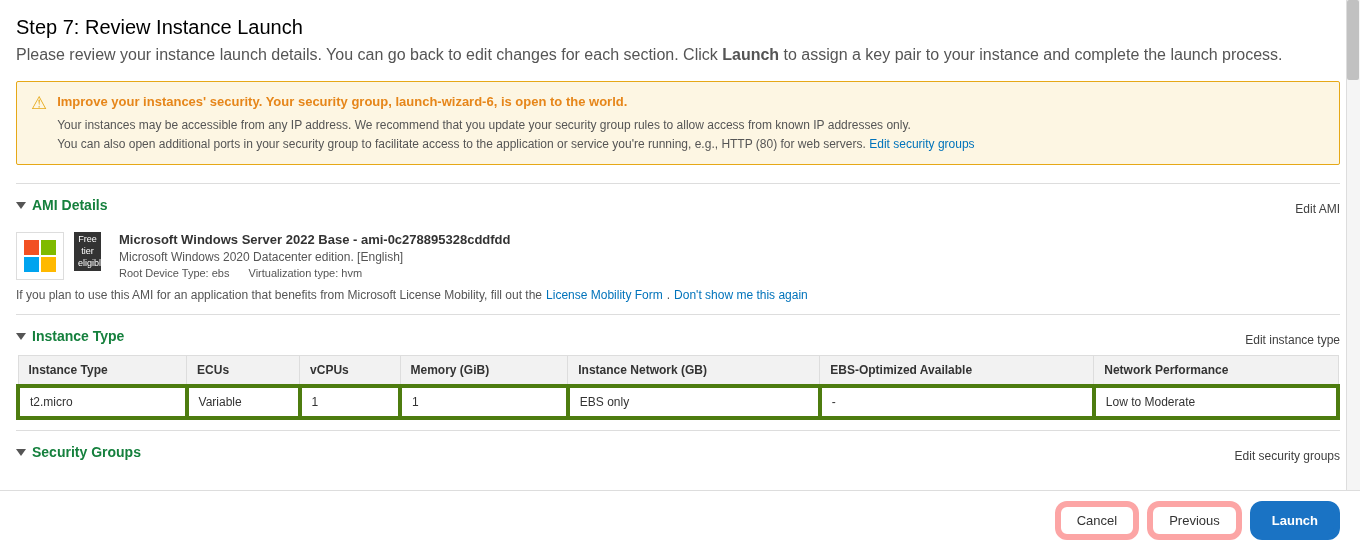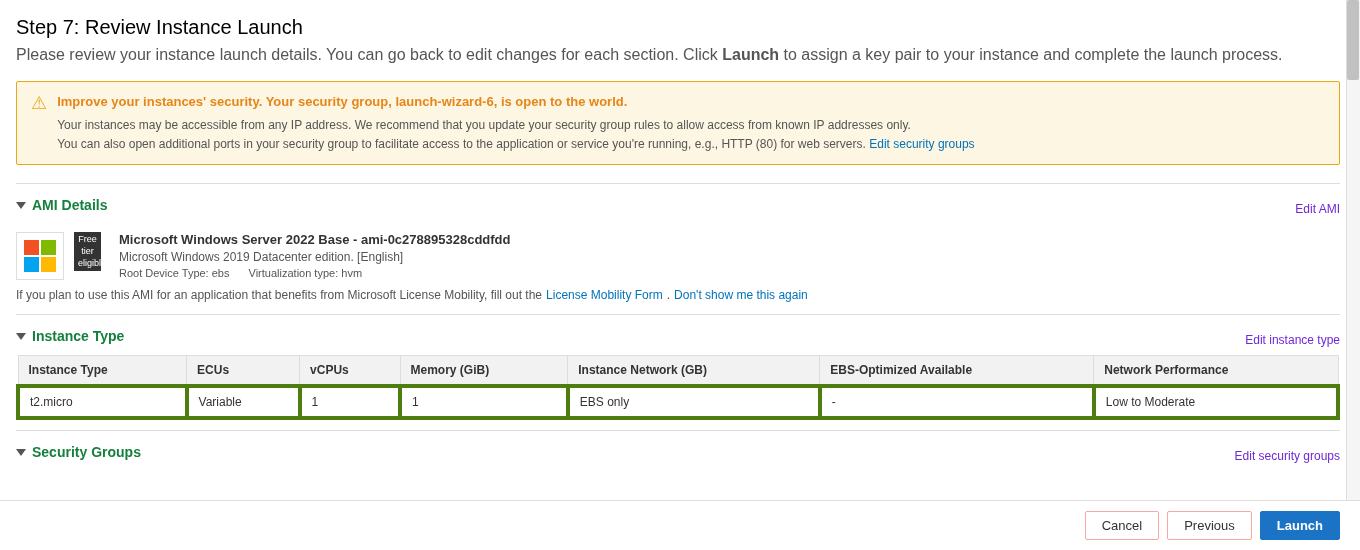--- a/index.html
+++ b/index.html
@@ -111,21 +111,21 @@
     }
     .section-title .triangle {
       width: 0;
       height: 0;
       border-left: 5px solid transparent;
       border-right: 5px solid transparent;
       border-top: 7px solid #555;
       display: inline-block;
     }
     .section-edit-link {
-      color: #6d28d9;
+      color: #404040;
       font-size: 12px;
       text-decoration: none;
       cursor: pointer;
       margin-top: 8px;
     }
     
     .ami-content {
       padding: 8px 0 12px 0;
     }
     .ami-row {
@@ -223,23 +223,23 @@
       align-items: center;
       padding: 10px 20px;
       border-top: 1px solid #ddd;
       background: #fff;
       gap: 8px;
       flex-shrink: 0;
     }
     .btn {
       padding: 6px 16px;
       font-size: 13px;
-      border-radius: 2px;
+      border-radius: 12px;
       cursor: pointer;
-      border: 1px solid #fca5a5;
+      border: 6px solid #fca5a5;
       background: #fff;
       color: #333;
     }
     .btn-primary {
       background: #1a73c4;
       color: #fff;
       border-color: #1a73c4;
       font-weight: 600;
     }
   </style>
@@ -281,21 +281,21 @@
             <div class="q3"></div>
             <div class="q4"></div>
           </div>
         </div>
         <div class="free-tier-badge">
           <span>Free tier</span><br>
           <span>eligible</span>
         </div>
         <div class="ami-details">
           <div class="ami-name">Microsoft Windows Server 2022 Base - ami-0c278895328cddfdd</div>
-          <div class="ami-description">Microsoft Windows 2019 Datacenter edition. [English]</div>
+          <div class="ami-description">Microsoft Windows 2020 Datacenter edition. [English]</div>
           <div class="ami-meta">
             <span>Root Device Type: ebs</span>
             <span>Virtualization type: hvm</span>
           </div>
         </div>
       </div>
       <div class="ami-license-row">
         <span>If you plan to use this AMI for an application that benefits from Microsoft License Mobility, fill out the</span>
         <a class="warning-link">License Mobility Form</a>
         <span>.</span>

